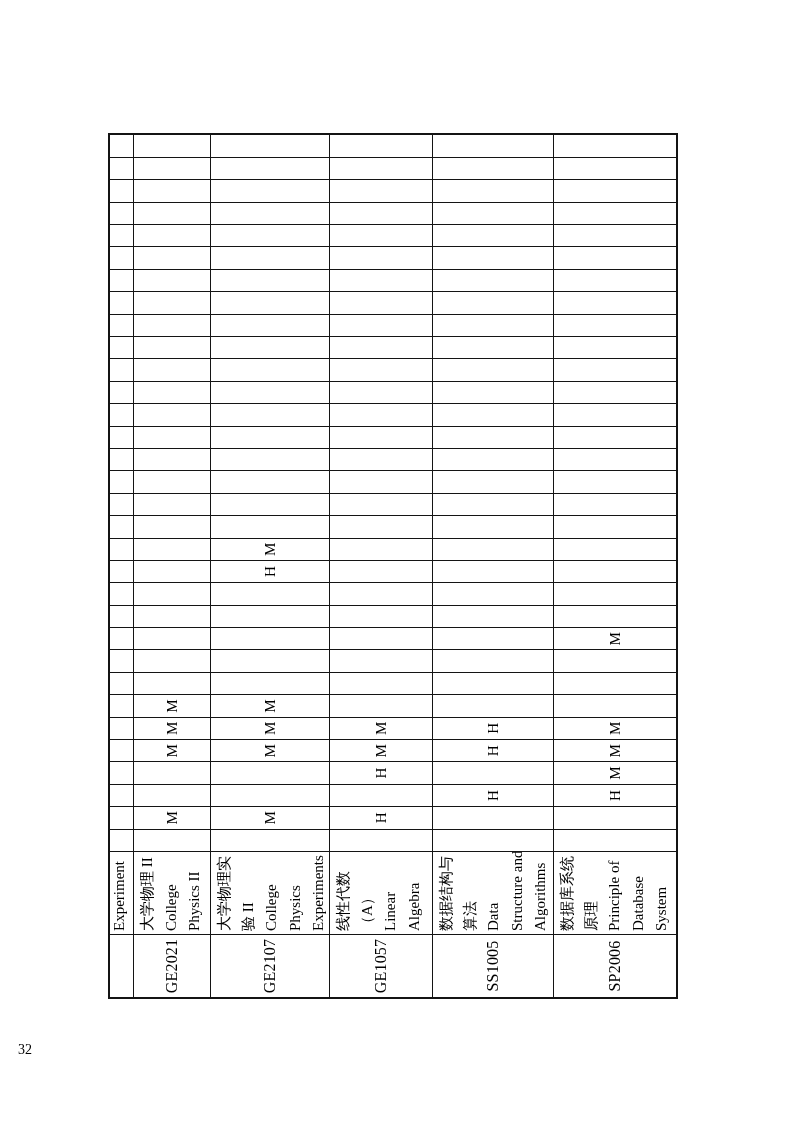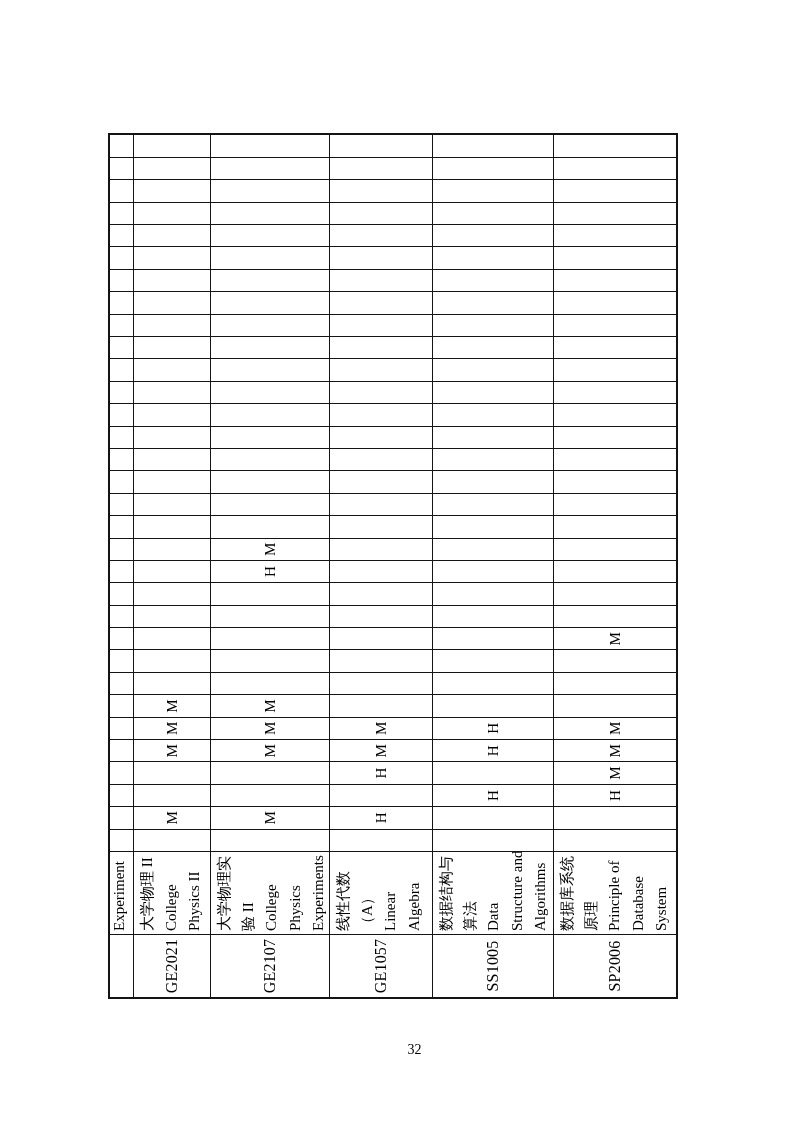--- a/index.html
+++ b/index.html
@@ -57,21 +57,20 @@
     display: flex;
     align-items: center;
     justify-content: center;
     font-size: 15px;
   }
   .pagenum-wrap {
     position: absolute;
     left: 0;
     top: 1042px;
     width: 100%;
-    text-align: center;
     font-size: 14px;
   }
   .pagenum-wrap span { position: relative; left: 18px; }
 </style>
 </head>
 <body>
 
 <div class="page">
   <div class="ltable" style="grid-template-columns: 62px 83px repeat(32, 22.4px); grid-template-rows: 23px 77px 119px 103px 121px 123px;">
       <div class="cell code-cell r0 c0"></div>

